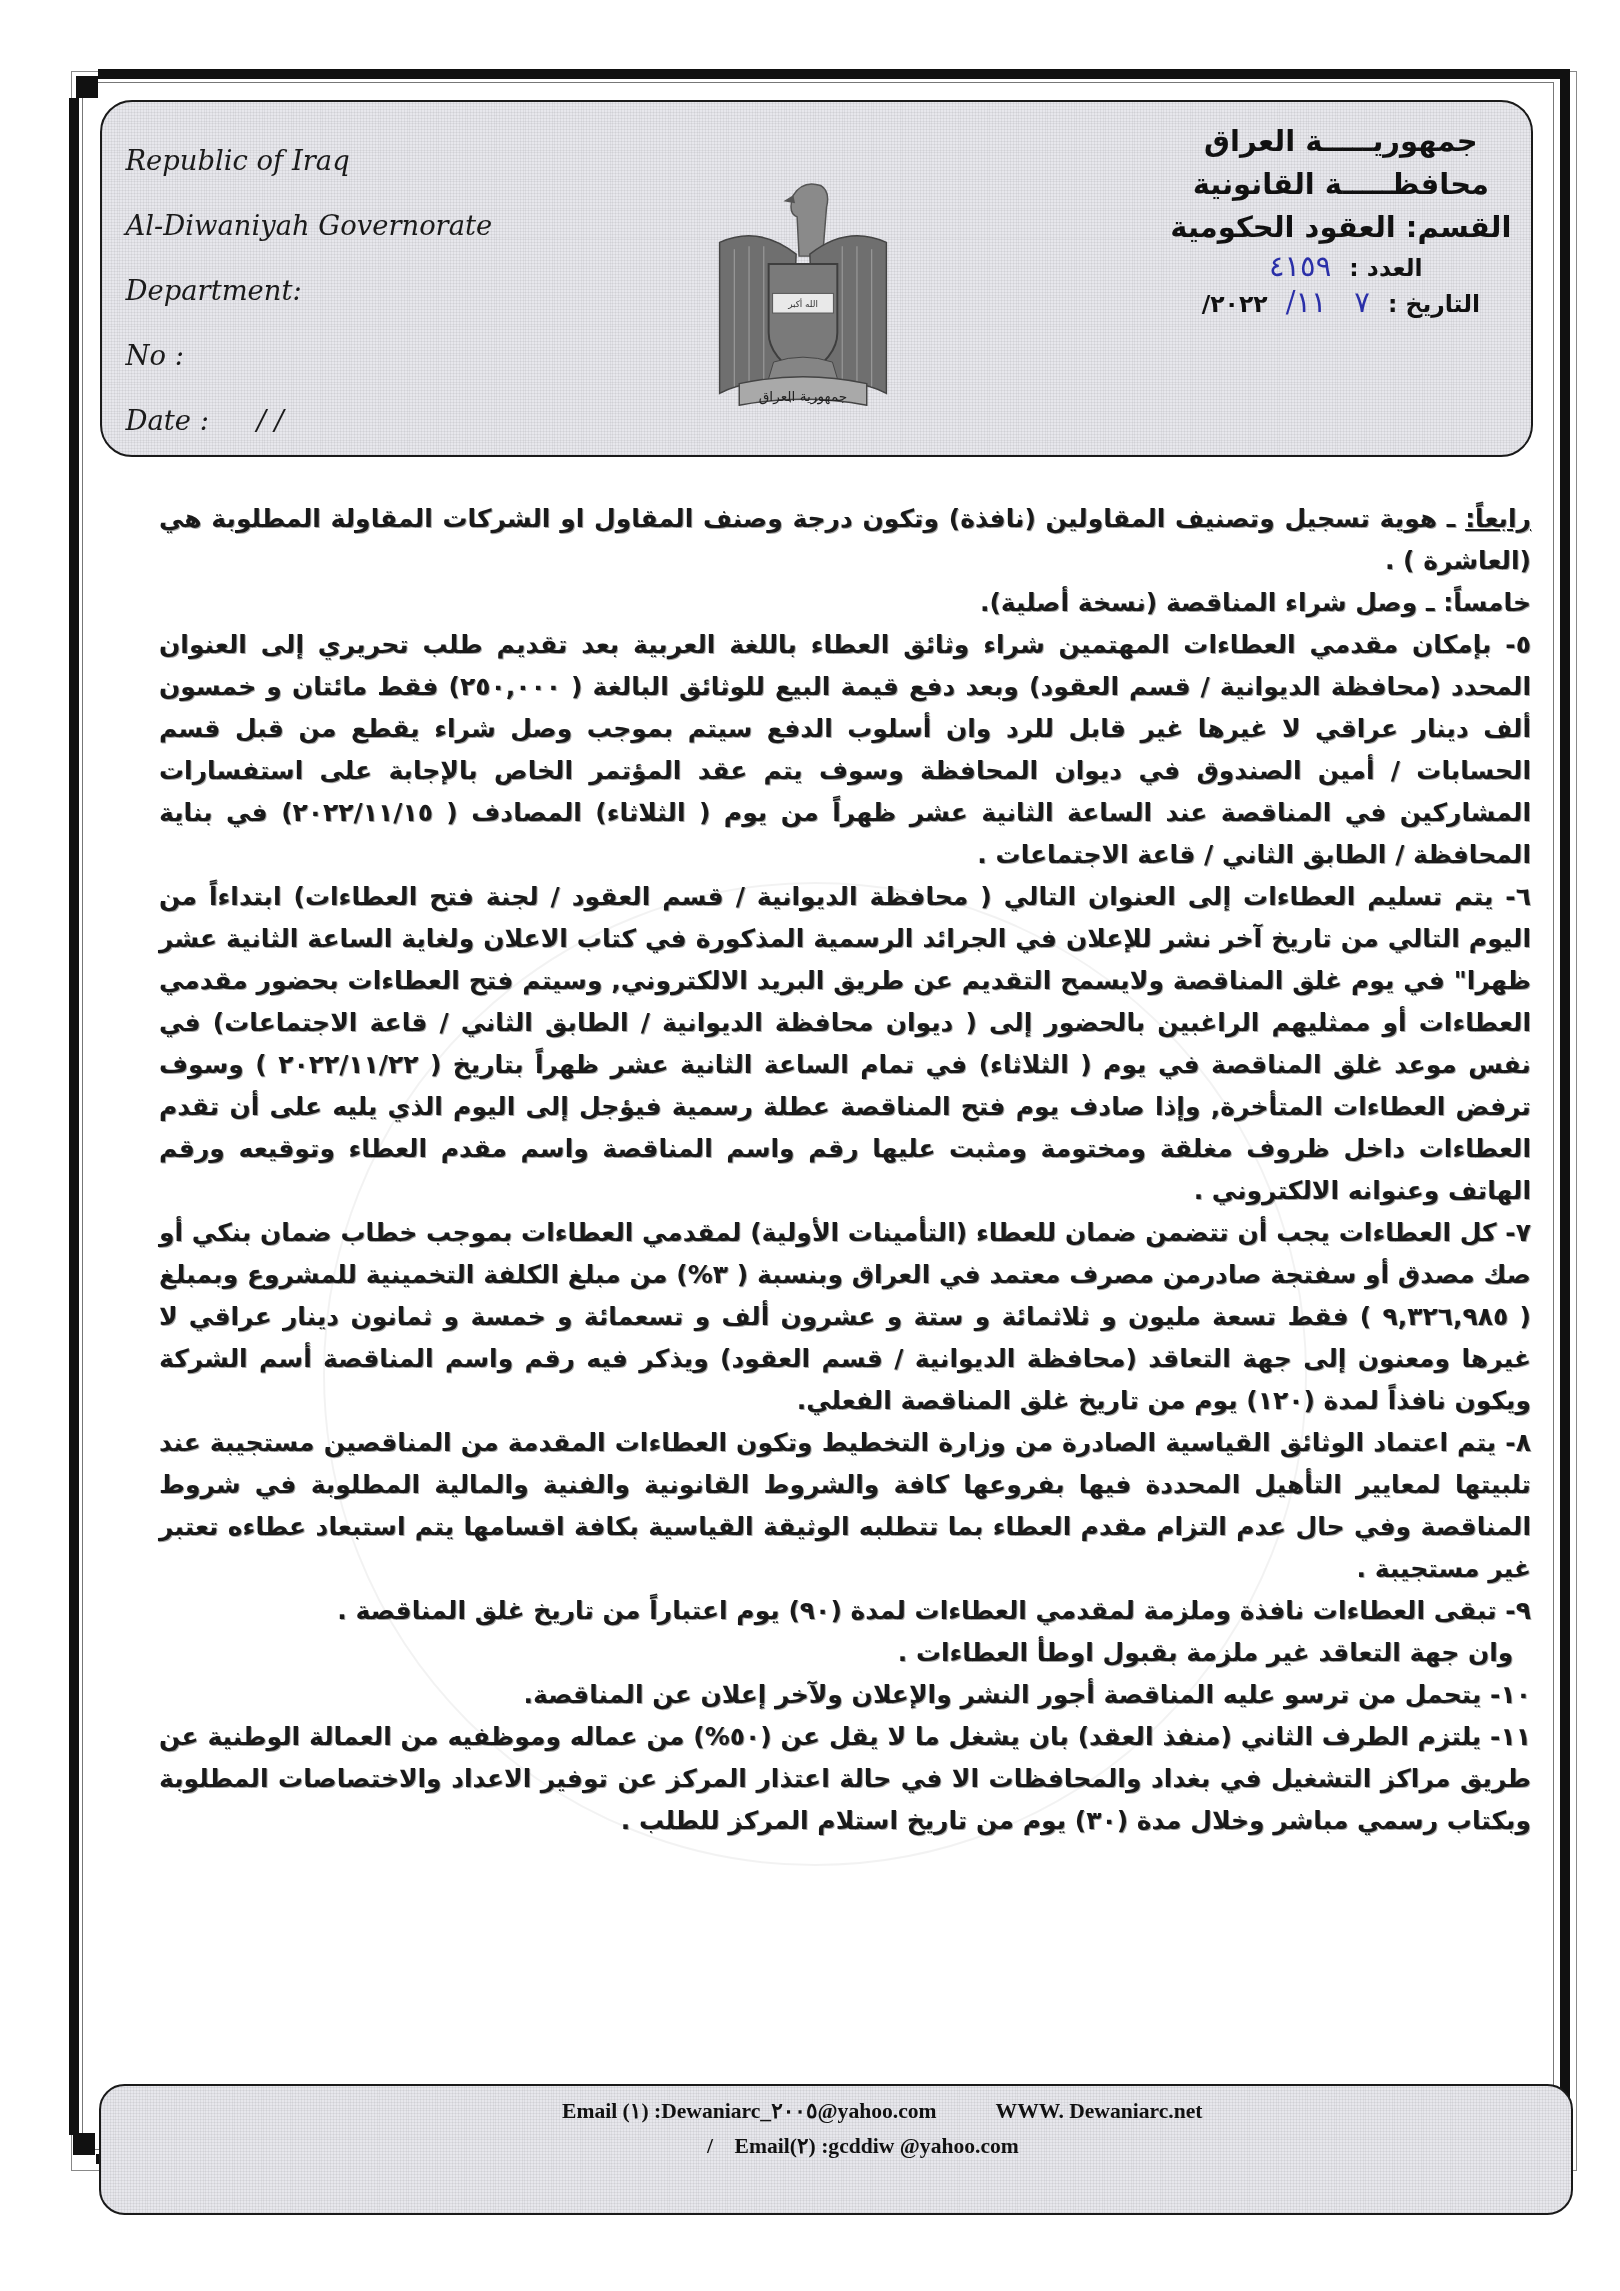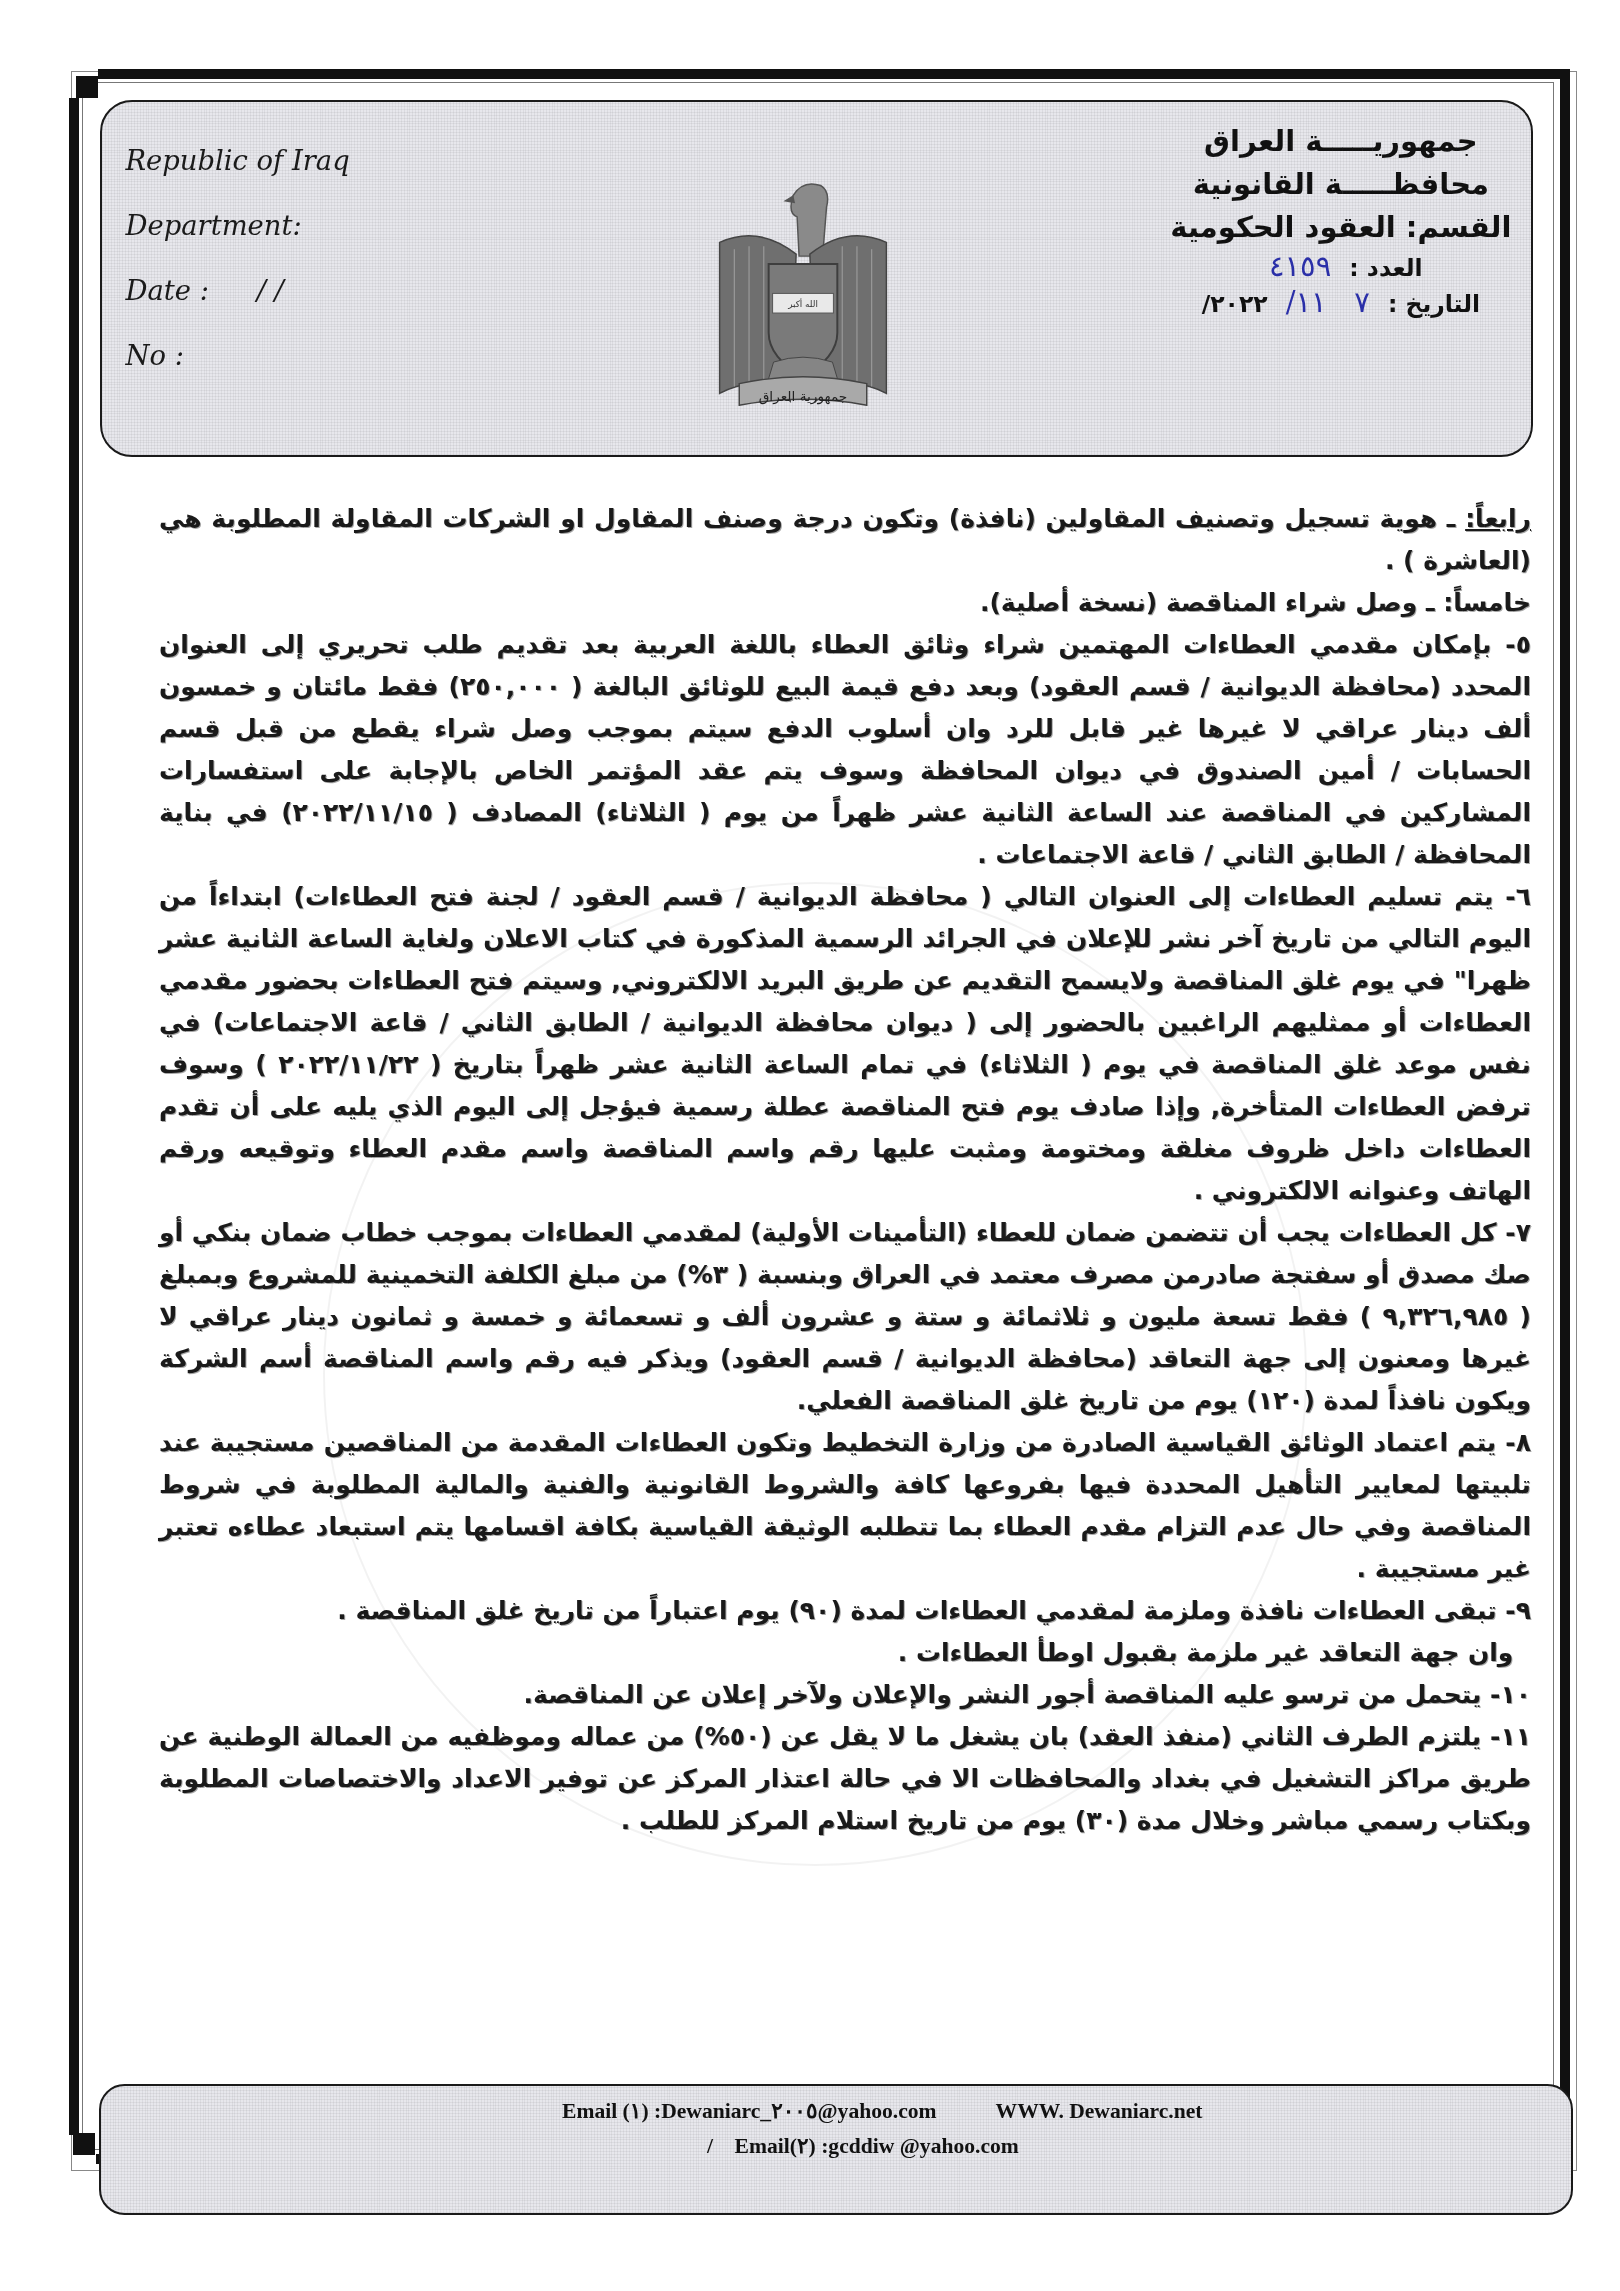--- a/index.html
+++ b/index.html
@@ -74,26 +74,27 @@
 <div class="frame-thick-top"></div>
 <div class="frame-thick-left"></div>
 <div class="frame-thick-right"></div>
 <div class="frame-thick-bottom"></div>
 <div class="frame-corner-tl"></div>
 <div class="frame-corner-bl"></div>
 
 <div class="header-panel">
   <div class="en-block">
     <div>Republic of Iraq</div>
+    <div>Al-Diwaniyah Governorate</div>
     <div>Department:</div>
+    <div>No :</div>
     <div>
       <span>Date :</span>
       <span class="en-date-slash">/     /</span>
     </div>
-    <div>No :</div>
   </div>
 
   <svg class="emblem" viewBox="0 0 210 270">
 
     <path d="M95 40 q10 -16 28 -10 q10 6 6 22 l-4 50 h-24 l-2 -40 q-10 -4 -4 -22z" fill="#8a8a8a" stroke="#555" stroke-width="1.5"></path>
     <path d="M95 40 l-10 6 l12 2z" fill="#555"></path>
 
     <path d="M20 88 q40 -18 78 12 l-6 150 q-30 -30 -72 -8z" fill="#6f6f6f" stroke="#444" stroke-width="1.5"></path>
     <path d="M190 88 q-40 -18 -78 12 l6 150 q30 -30 72 -8z" fill="#6f6f6f" stroke="#444" stroke-width="1.5"></path>
     <g stroke="#9a9a9a" stroke-width="1.2">

